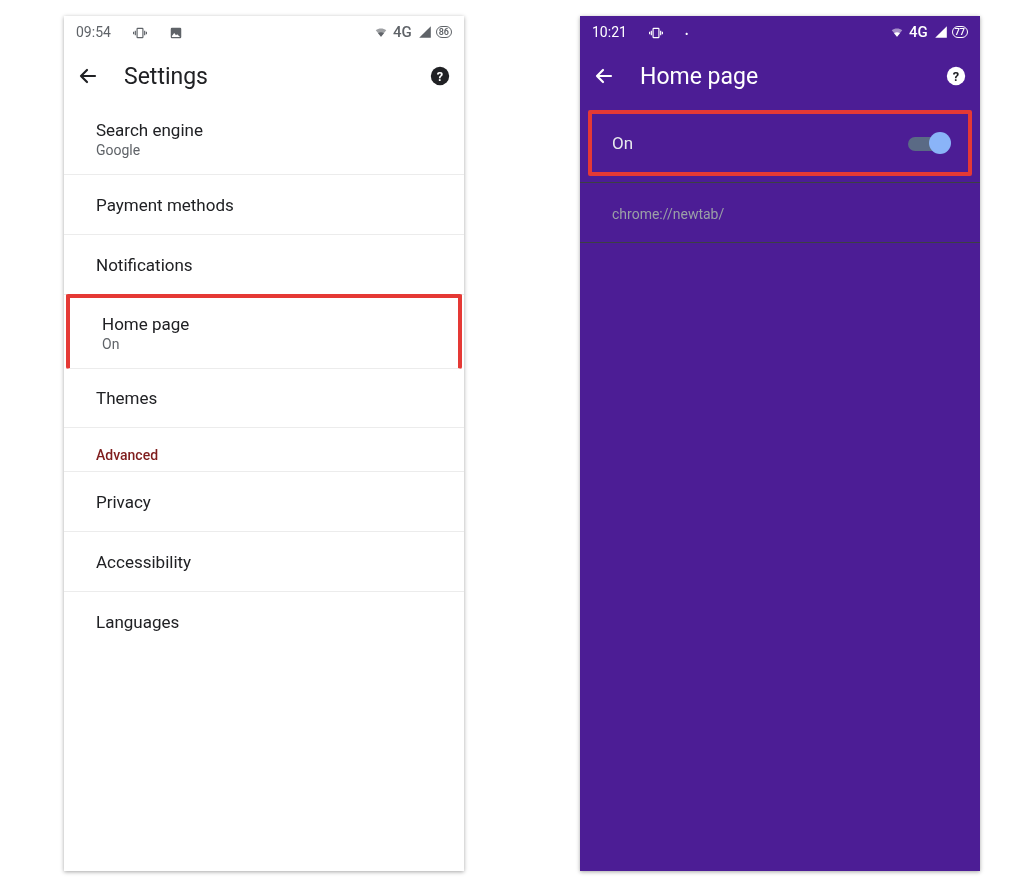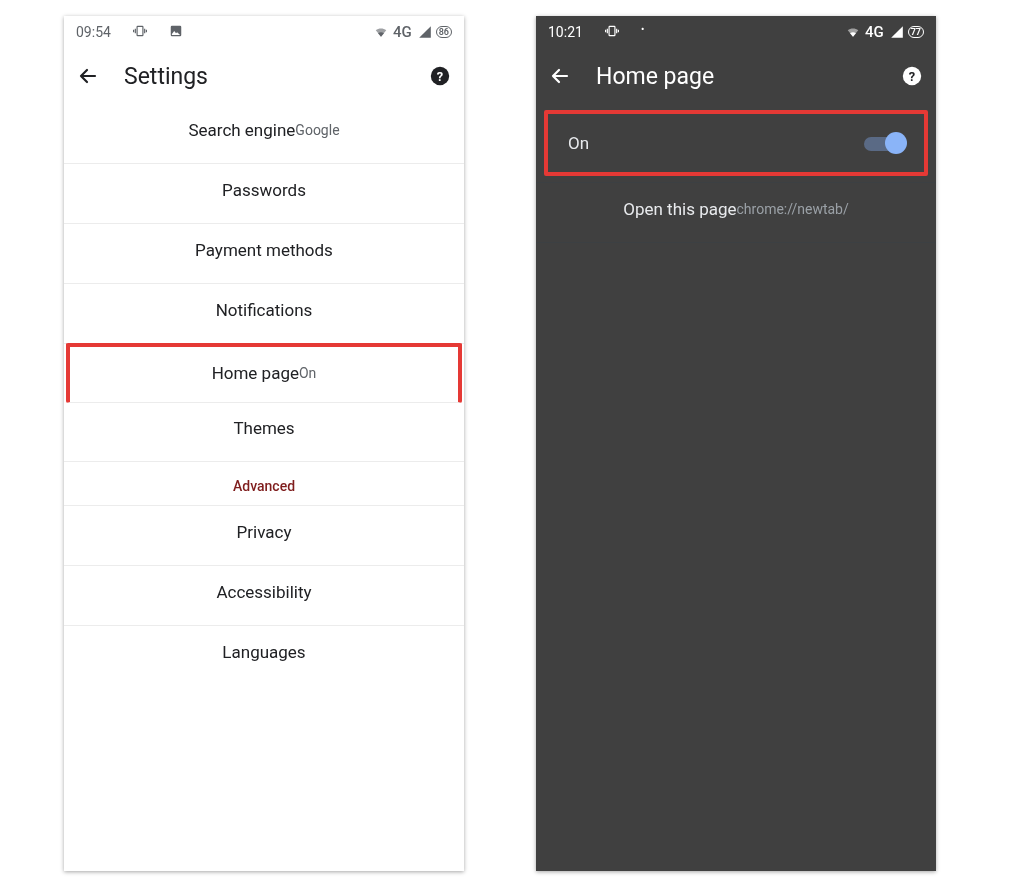--- a/index.html
+++ b/index.html
@@ -12,32 +12,32 @@
   }
   .phone {
     position: absolute;
     width: 400px;
     height: 855px;
     top: 16px;
     box-shadow: 0 1px 4px rgba(0,0,0,0.35);
     overflow: hidden;
   }
   .phone.light { left: 64px; background: #ffffff; color: #202124; }
-  .phone.dark  { left: 536px; background: #404040; color: #e8eaed; }
+  .phone.dark  { left: 580px; background: #4c1d95; color: #e8eaed; }
 
   
   .status-bar {
     display: flex;
     align-items: center;
     justify-content: space-between;
     height: 32px;
     padding: 0 12px;
     font-size: 14px;
   }
-  .status-left { display: flex; align-items: flex-start; gap: 22px; }
+  .status-left { display: flex; align-items: flex-end; gap: 22px; }
   .status-right { display: flex; align-items: center; gap: 4px; }
   .phone.light .status-bar { color: #5f6368; }
   .phone.dark  .status-bar { color: #ffffff; }
 
   .network-label { font-size: 15px; font-weight: 500; margin-right: 2px; }
   .badge { font-size: 9px; font-weight: 600; border: 1px solid currentColor; padding: 0 2px; border-radius: 6px; }
 
   
   .app-bar {
     display: flex;
@@ -51,23 +51,23 @@
   .icon-btn {
     width: 40px; height: 40px;
     display: flex; align-items: center; justify-content: center;
     border-radius: 50%;
   }
   .hr-dark  { height: 1px; background: #3c4043; }
 
   
   .list { display: flex; flex-direction: column; }
   .row {
-    padding: 16px 8px;
-    display: flex;
-    flex-direction: row;
+    padding: 16px 32px;
+    display: flex;
+    flex-direction: column;
     justify-content: center;
     min-height: 60px;
   }
   .phone.light .row { border-bottom: 1px solid #ececec; }
   .phone.dark  .row { border-bottom: 1px solid #3c4043; }
   .row .title { font-size: 17px; }
   .row .sub   { font-size: 14px; color: #5f6368; margin-top: 2px; }
   .phone.dark .row .sub { color: #9aa0a6; }
   .row.section-header .title { font-size: 14px; font-weight: 500; color: #7f1d1d; }
   .row.section-header { border-bottom: none; min-height: 44px; padding-bottom: 6px;}
@@ -160,23 +160,20 @@
     </div>
   </div>
 
   <div class="list">
 
     <div class="row">
       <span class="title">Search engine</span>
       <span class="sub">Google</span>
     </div>
 
-    <div class="row">
-      <span class="title">Passwords</span>
-    </div>
 
     <div class="row">
       <span class="title">Payment methods</span>
     </div>
 
 
     <div class="row">
       <span class="title">Notifications</span>
     </div>
 
@@ -260,17 +257,16 @@
       <span class="switch">
         <span class="track"></span>
           <span class="thumb"></span>
       </span>
     </div>
   </div>
 
   <div class="hr-dark"></div>
 
   <div class="row" style="border-bottom:1px solid #3c4043">
-    <span class="title">Open this page</span>
     <span class="sub">chrome://newtab/</span>
   </div>
 
 </div>
 
 </body></html>

